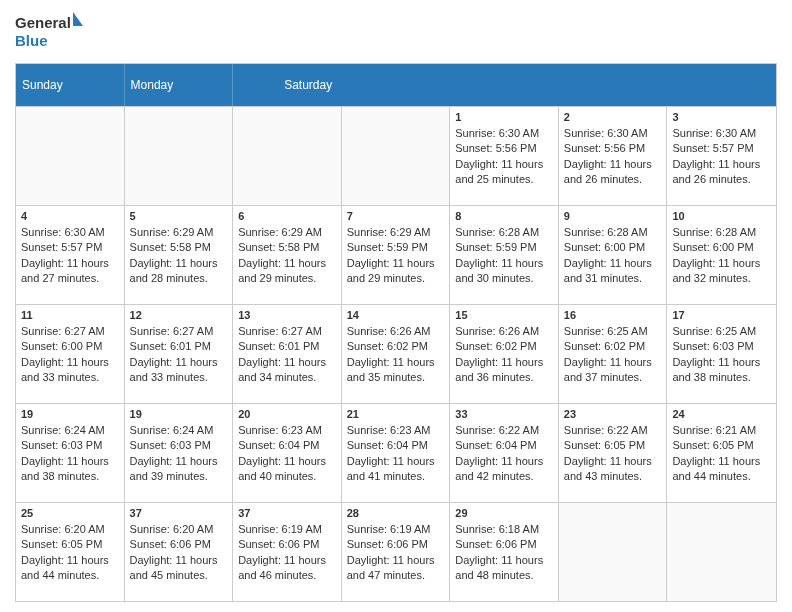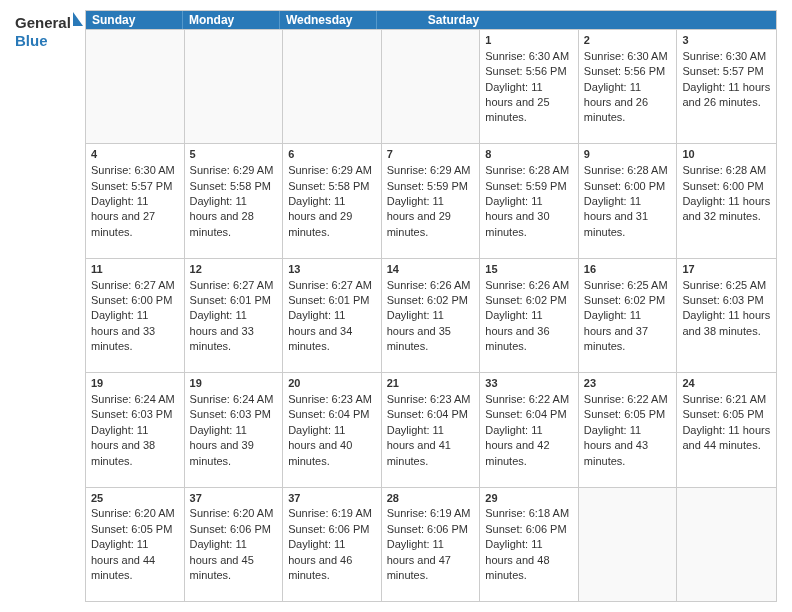--- a/index.html
+++ b/index.html
@@ -8,21 +8,21 @@
       background: #fff;
       width: 792px;
       height: 612px;
       overflow: hidden;
     }
     .page {
       width: 792px;
       height: 612px;
       padding: 10px 15px;
       display: flex;
-      flex-direction: row;
+      flex-direction: column;
     }
     .header {
       display: flex;
       justify-content: space-between;
       align-items: flex-start;
       margin-bottom: 8px;
     }
     .logo {
       display: flex;
       align-items: center;
@@ -47,23 +47,23 @@
       flex-direction: column;
       border: 1px solid #ccc;
     }
     .cal-header-row {
       display: grid;
       grid-template-columns: repeat(7, 1fr);
       background: #2979b8;
     }
     .cal-header-cell {
       color: #fff;
-      font-weight: bold;
+      font-weight: normal;
       font-size: 12px;
-      padding: 2px 6px;
+      padding: 14px 6px;
       text-align: left;
       border-right: 1px solid #5599cc;
     }
     .cal-header-cell:last-child {
       border-right: none;
       margin-left: 45px;
     }
     .cal-body {
       flex: 1;
       display: flex;
@@ -116,21 +116,20 @@
     <div class="title-area">
       <div class="month-year"></div>
       <div class="location"></div>
     </div>
   </div>
 
   <div class="calendar">
     <div class="cal-header-row">
     <div class="cal-header-cell">Sunday</div>
         <div class="cal-header-cell">Monday</div>
-        <div class="cal-header-cell">Wednesday</div>
         <div class="cal-header-cell">Saturday</div>
       </div>
     <div class="cal-body">
     <div class="cal-row">
           <div class="cal-cell empty"></div>
           <div class="cal-cell empty"></div>
           <div class="cal-cell empty"></div>
           <div class="cal-cell empty"></div>
           <div class="cal-cell">
             <span class="day-num">1</span>

